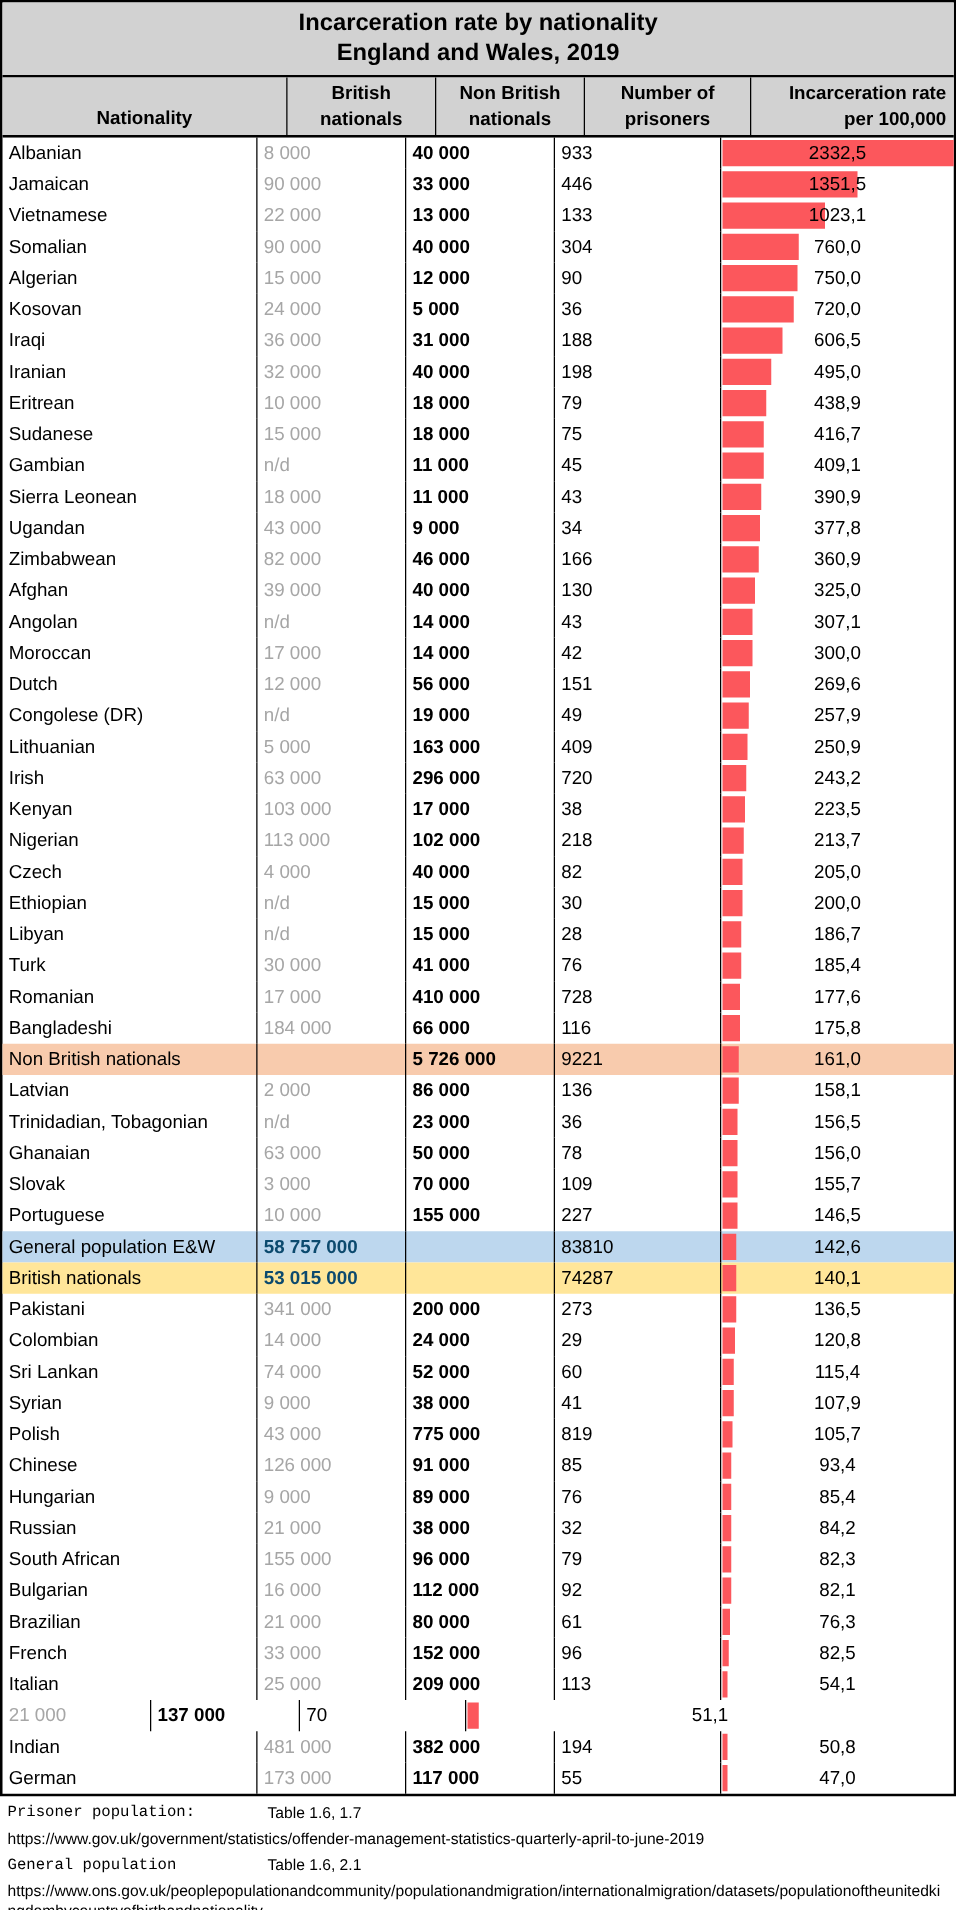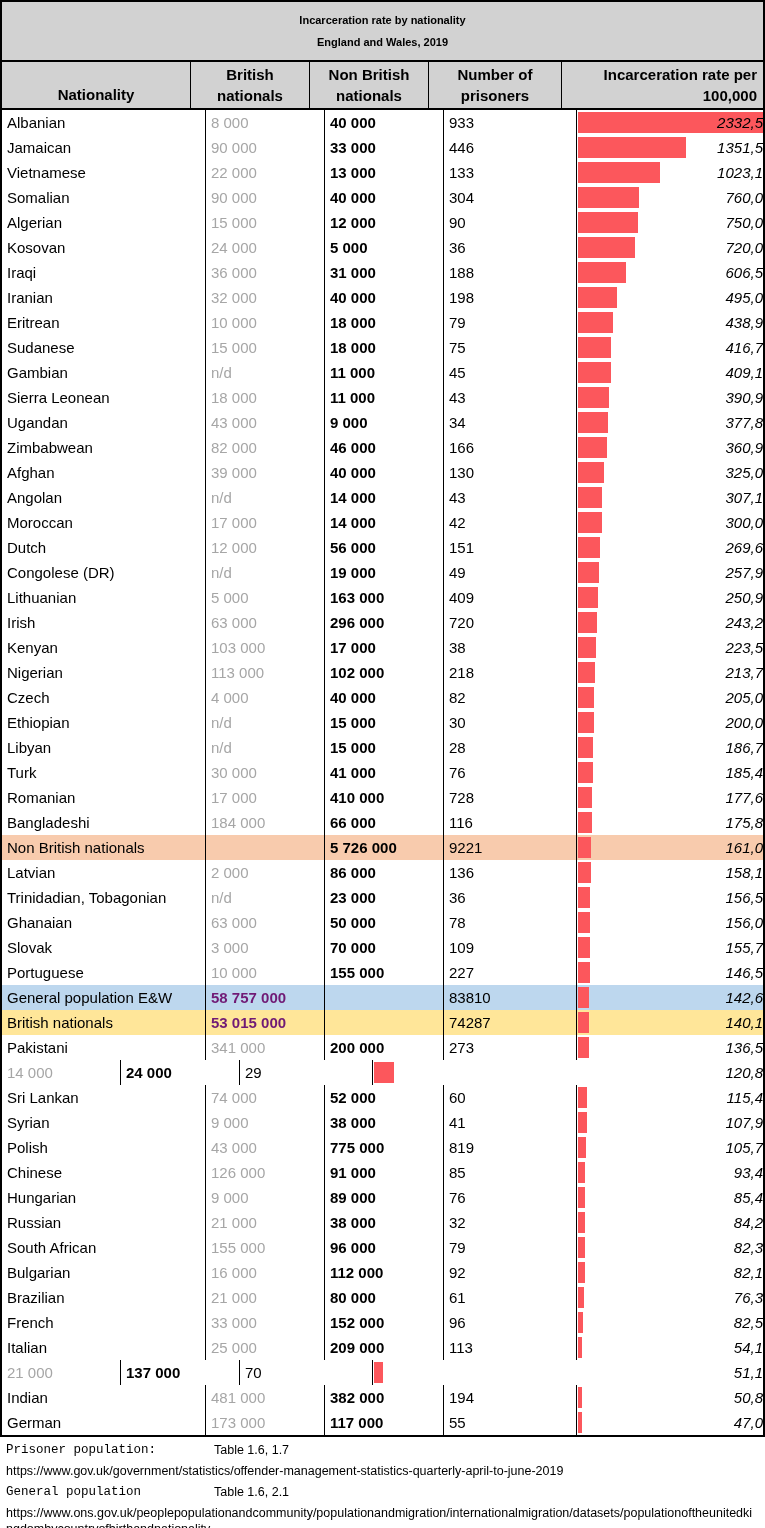--- a/index.html
+++ b/index.html
@@ -20,70 +20,70 @@
   .table-wrap { border: 2px solid var(--border); }
 
   .title-block {
     background: var(--head-bg);
     border-bottom: 2px solid var(--border);
     height: 60px;
     display: flex; flex-direction: column;
     align-items: center; justify-content: space-evenly;
     padding: 3px 0;
   }
-  .title-line { font-weight: 700; font-size: 11px; }
+  .title-line { font-weight: 700; font-size: 19px; }
 
   .header-row {
     display: flex;
     background: var(--head-bg);
     border-bottom: 2px solid var(--border);
     height: 48px;
   }
   .hcell {
     border-right: 1px solid var(--border);
     font-weight: 700; font-size: 15px;
     display: flex; align-items: center; justify-content: center;
     text-align: center; line-height: 1.4;
     padding: 0 6px;
   }
   .hcell:last-child { border-right: none; }
   .hcell.nat { align-items: flex-end; padding-bottom: 3px; }
-  .w-nat  { width: 189px; }
+  .w-nat  { width: 228px; }
   .w-brit { width: 119px; }
   .w-nonb { width: 119px; }
   .w-pris { width: 133px; }
   .w-rate { flex: 1; text-align: right; }
 
   .row { display: flex; height: 25px; }
   .row.hl-orange { background: var(--orange); }
   .row.hl-blue   { background: var(--blue); }
   .row.hl-yellow { background: var(--yellow); }
 
   .c {
     border-right: 1px solid var(--border);
     font-size: 15px; line-height: 25px;
     padding-left: 5px;
     white-space: nowrap; overflow: hidden;
   }
   .c.nat  { width: 204px; }
   .c.brit { width: 119px; color: var(--gray-text); }
-  .c.brit.bold-black { color: #701a75; font-weight: 700; }
+  .c.brit.bold-black { color: #0c4a6e; font-weight: 700; }
   .c.nonb { width: 119px; font-weight: 700; }
   .c.pris { width: 133px; }
   .c.rate {
     flex: 1; position: relative;
     padding: 0; border-right: none;
   }
   .bar {
     position: absolute; left: 1px; top: 2px; bottom: 2px;
     background: var(--bar);
   }
   .rate-val {
     position: relative; display: block;
-    text-align: right; font-size: 15px; line-height: 25px; font-style: italic;
+    text-align: center; font-size: 15px; line-height: 25px;
   }
 
   .footer { padding: 6px 6px 0 6px; font-size: 12.5px; }
   .fline { display: flex; margin-bottom: 6px; }
   .flabel { width: 208px; font-family: Liberation Mono, monospace; }
   .furl { margin-bottom: 6px; word-break: break-all; line-height: 16px; }
 </style>
 </head>
 <body>
 
@@ -478,20 +478,21 @@
           <div class="c nat">Pakistani</div>
           <div class="c brit">341 000</div>
           <div class="c nonb">200 000</div>
           <div class="c pris">273</div>
           <div class="c rate">
             <div class="bar" style="width: 5.85%;"></div>
             <span class="rate-val">136,5</span>
           </div>
         </div>
         <div class="row">
+          <div class="c nat">Colombian</div>
           <div class="c brit">14 000</div>
           <div class="c nonb">24 000</div>
           <div class="c pris">29</div>
           <div class="c rate">
             <div class="bar" style="width: 5.18%;"></div>
             <span class="rate-val">120,8</span>
           </div>
         </div>
         <div class="row">
           <div class="c nat">Sri Lankan</div>

